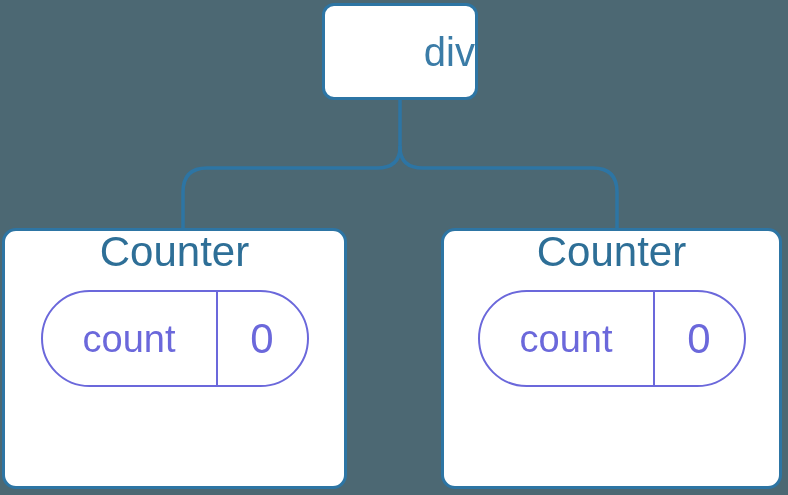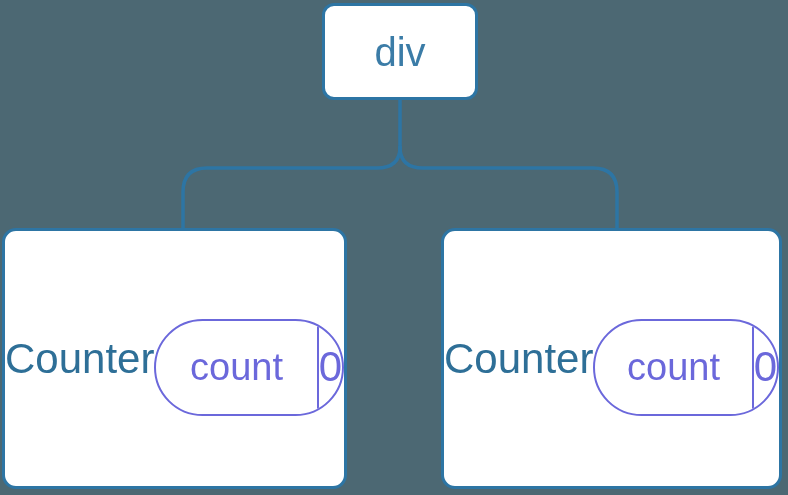--- a/index.html
+++ b/index.html
@@ -37,36 +37,37 @@
 
   .root-node {
     position: absolute;
     left: 322px; top: 3px;
     width: 156px; height: 97px;
     background: var(--card_bg);
     border: 3px solid var(--line_blue);
     border-radius: 12px;
     display: flex;
     align-items: center;
-    justify-content: center;
+    justify-content: flex-end;
   }
   .root-node .root-label {
     color: var(--node_text_blue);
     font-size: 40px;
     line-height: 1;
   }
 
   .card {
     position: absolute;
     top: 228px;
     height: 261px;
     background: var(--card_bg);
     border: 3px solid var(--line_blue);
     border-radius: 14px;
     display: flex;
+    flex-direction: column;
     align-items: center;
   }
   .card-left  { left: 2px;   width: 345px; }
   .card-right { left: 441px; width: 341px; }
 
   .card-title {
     color: var(--component_text_blue);
     font-size: 42px;
     line-height: 1;
   }

